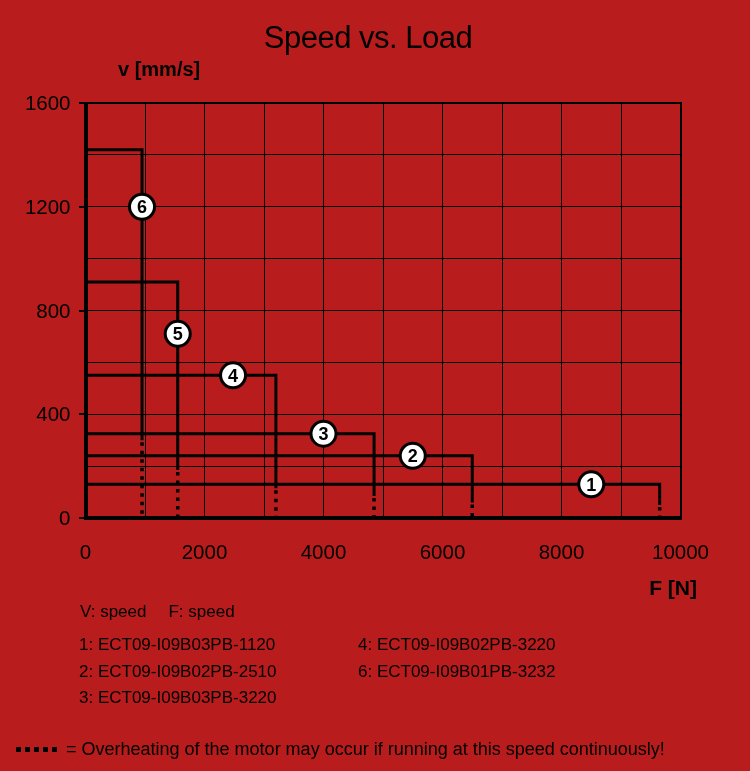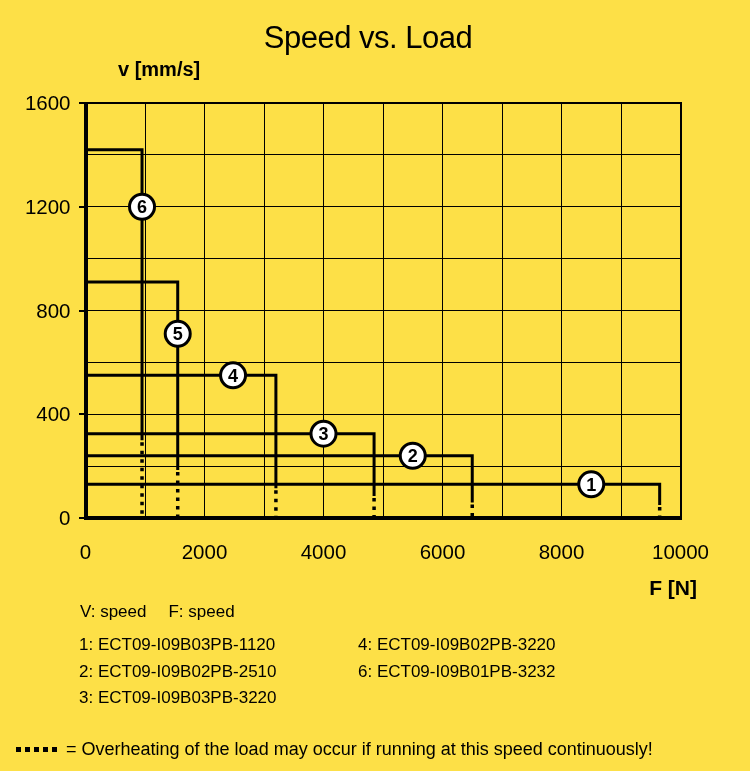--- a/index.html
+++ b/index.html
@@ -1,17 +1,17 @@
 <!DOCTYPE html>
 <html><head>
 <meta charset="utf-8">
 <style>
   html,body{margin:0;padding:0;background:#fff;}
   .page{
-    position:relative;width:750px;height:771px;background:#fde047;
+    position:relative;width:750px;height:771px;background:#b91c1c;
     font-family:"Liberation Sans",sans-serif;color:#000;overflow:hidden;
   }
   .chart-title{
     position:absolute;top:20px;left:0;width:736px;text-align:center;
     font-size:31px;letter-spacing:-0.5px;font-weight:400;
   }
   .y-axis-label{position:absolute;left:118px;top:58px;font-size:20px;font-weight:bold;}
   .x-axis-label{position:absolute;top:576px;right:53px;font-size:21px;font-weight:bold;}
   #chart-svg{position:absolute;left:0;top:0;}
   .legend-key{
@@ -153,16 +153,16 @@
   </div>
 
   <div class="footnote">
     <span class="dotted-marker">
       <i></i>
         <i></i>
         <i></i>
         <i></i>
         <i></i>
     </span>
-    <span class="footnote-text">= Overheating of the load may occur if running at this speed continuously!</span>
+    <span class="footnote-text">= Overheating of the motor may occur if running at this speed continuously!</span>
   </div>
 
 </div>
 
 </body></html>

